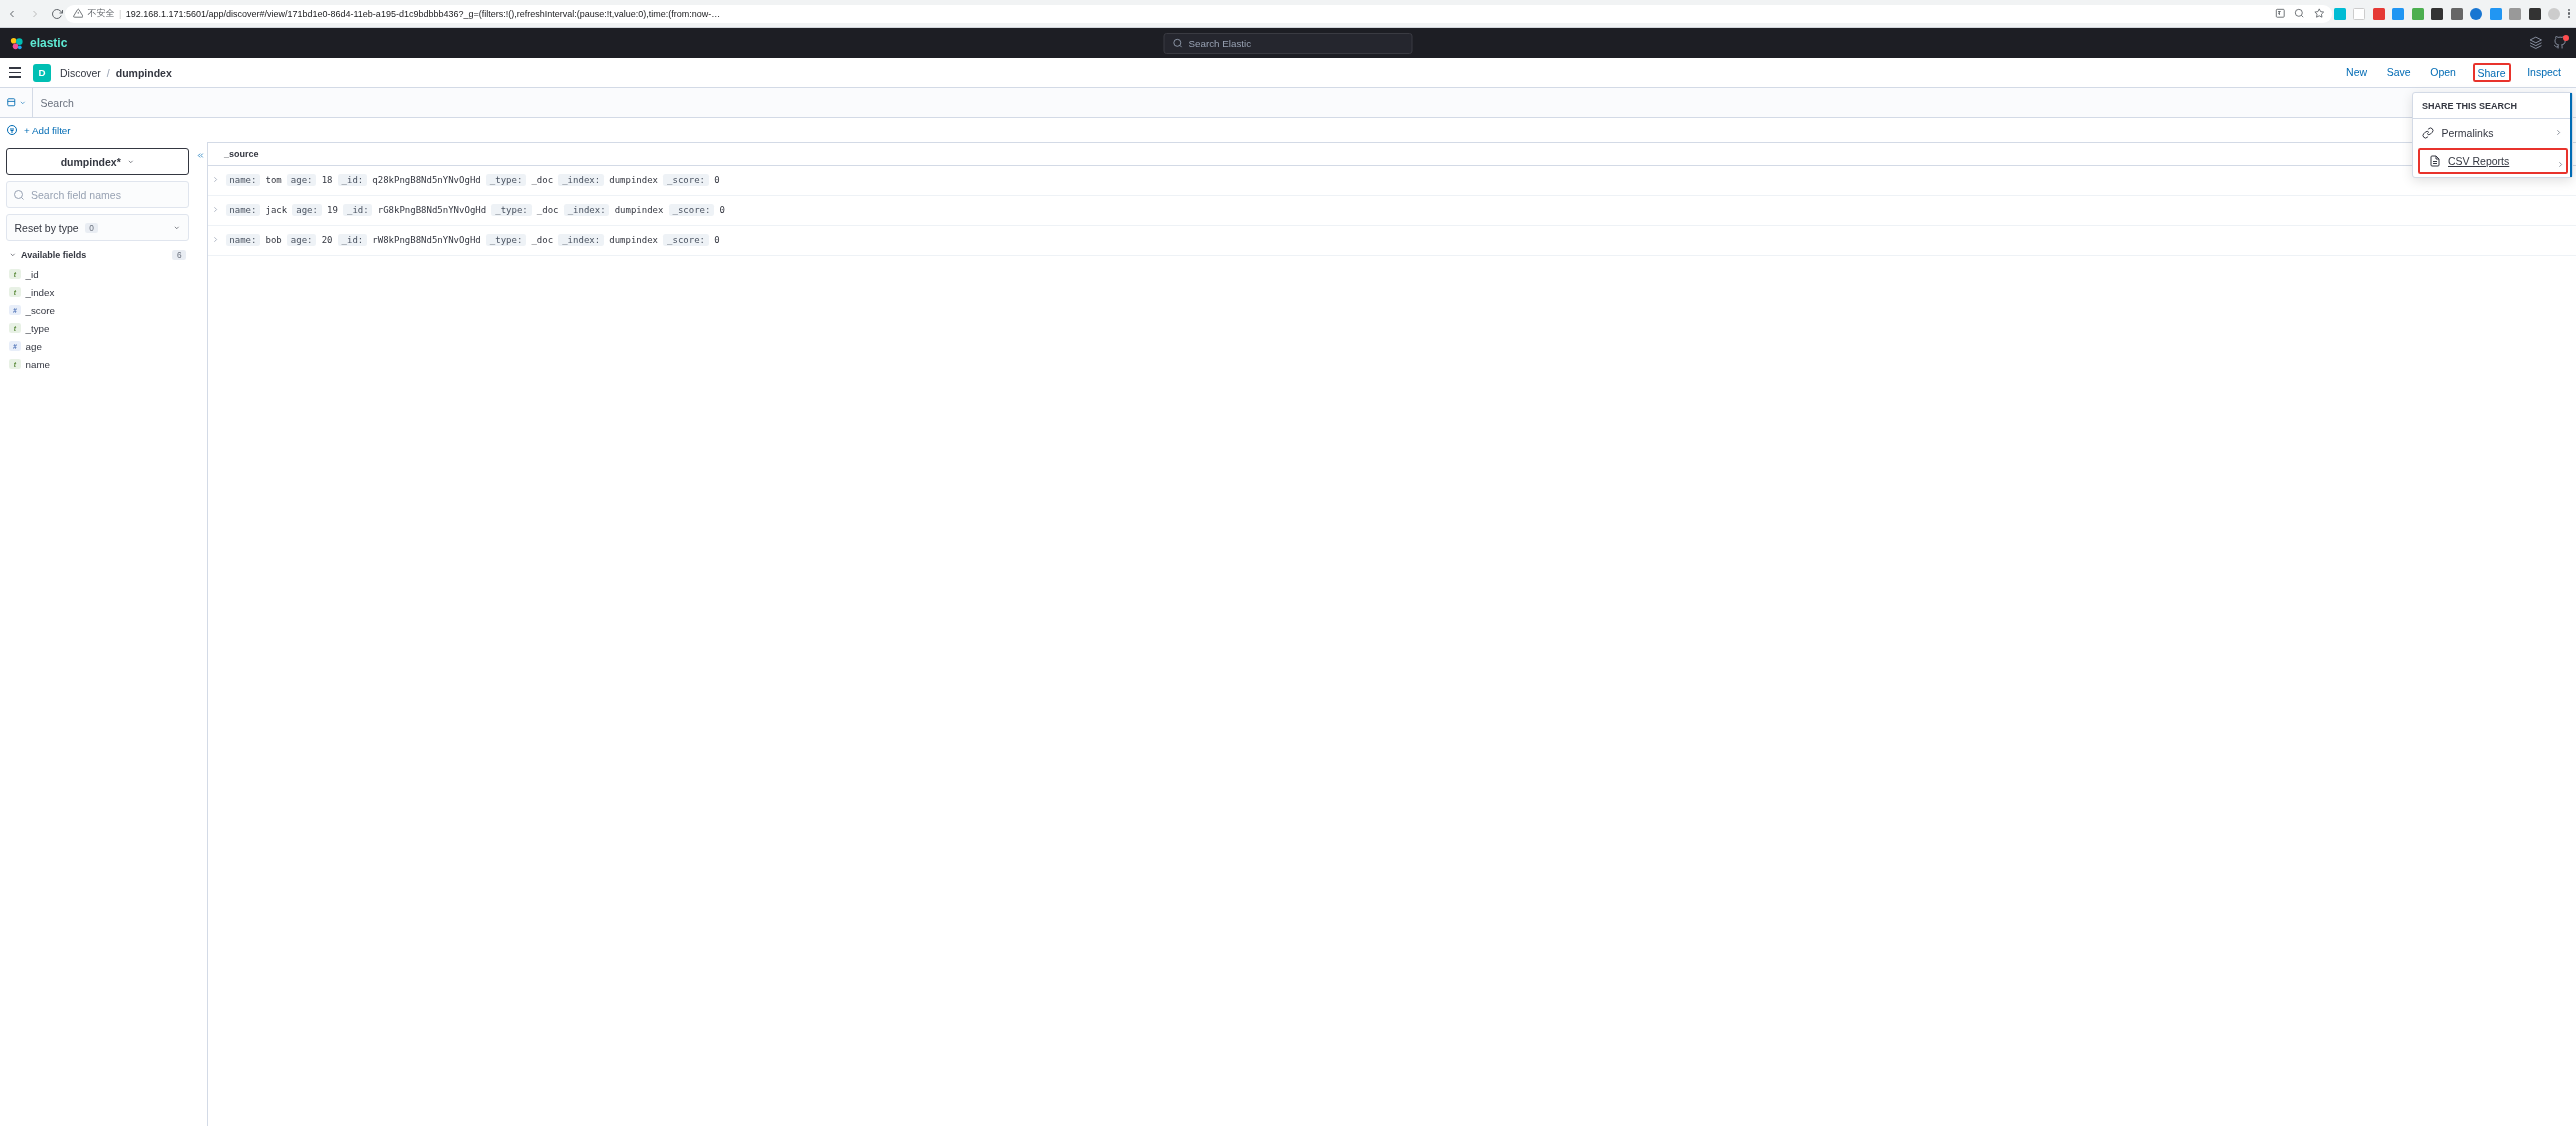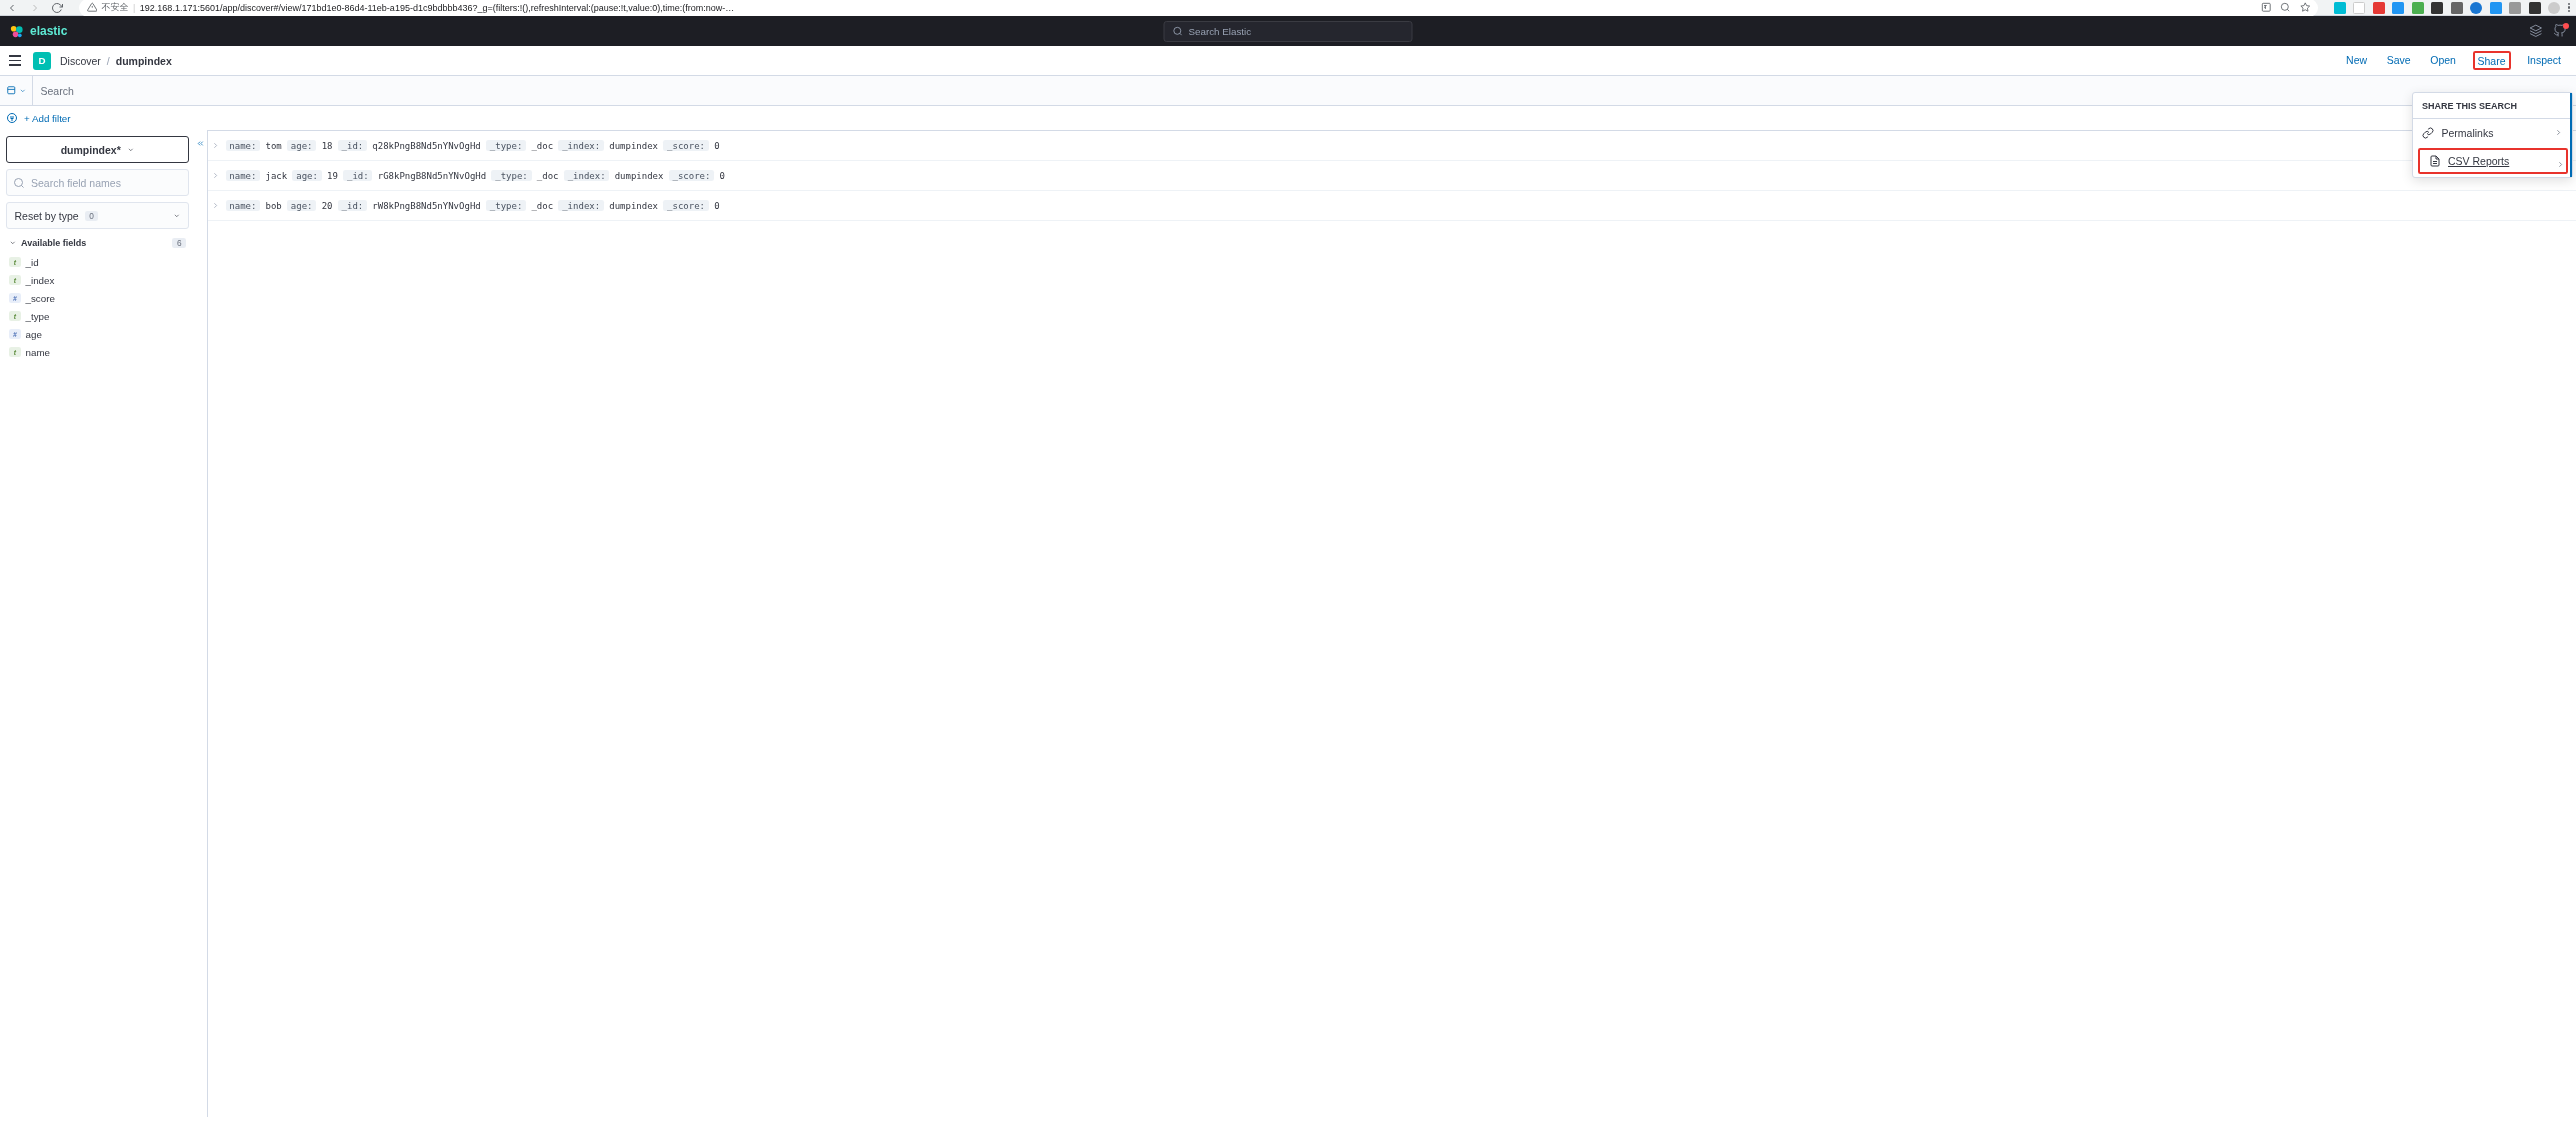--- a/index.html
+++ b/index.html
@@ -1,19 +1,19 @@
 <!DOCTYPE html>
 <html style="font-size:12px"><head>
   <meta charset="utf-8">
   <style>
     * { margin: 0; padding: 0; box-sizing: border-box; }
     body { font-family: -apple-system, BlinkMacSystemFont, "Segoe UI", Helvetica, Arial, sans-serif; font-size: 10.5px; color: #343741; background: #fff; }
 
     
-    .browser-chrome { height: 16px; background: #f1f3f4; display: flex; align-items: center; padding: 0 6px; gap: 16px; border-bottom: 0.8px solid #d1d5db; }
+    .browser-chrome { height: 28px; background: #f1f3f4; display: flex; align-items: center; padding: 0 6px; gap: 2px; border-bottom: 0.8px solid #d1d5db; }
     .nav-arrows { display: flex; gap: 10.5px; align-items: center; color: #5f6368; }
     .nav-arrow { width: 12px; height: 12px; cursor: pointer; }
     .url-bar { flex: 1; background: #fff; border-radius: 10.5px; height: 18px; display: flex; align-items: center; padding: 0 7.5px; gap: 4.5px; font-size: 9px; color: #5f6368; overflow: hidden; }
     .browser-ext { display: flex; gap: 7.5px; align-items: center; }
     .ext-icon { width: 12px; height: 12px; background: #666; border-radius: 1.5px; }
     .ext-icon.c1 { background: #00bcd4; } .ext-icon.c2 { background: #fff; border: 0.8px solid #ccc; } .ext-icon.c3 { background: #e53935; }
     .ext-icon.c4 { background: #2196f3; } .ext-icon.c5 { background: #4caf50; } .ext-icon.c6 { background: #333; }
     .ext-icon.c7 { background: #666; } .ext-icon.c8 { background: #1976d2; border-radius: 50%; } .ext-icon.c9 { background: #2196f3; }
     .ext-icon.c10 { background: #999; } .ext-icon.c11 { background: #333; } .ext-icon.c12 { background: #ccc; border-radius: 50%; }
     .vert-dots { display: flex; flex-direction: column; gap: 1.5px; }
@@ -302,20 +302,23 @@
 
   <div class="collapse-handle">
     <svg width="9" height="9" viewBox="0 0 24 24" fill="none" stroke="currentColor" stroke-width="2">
         <polyline points="11 17 6 12 11 7"></polyline>
         <polyline points="18 17 13 12 18 7"></polyline>
       </svg>
   </div>
 
   <div class="content-area">
 
+    <div class="col-header-row">
+      <span class="col-header">_source</span>
+    </div>
 
     <div id="docs-list">
         <div class="doc-row">
     <span class="expand-btn">
       <svg width="9" height="9" viewBox="0 0 24 24" fill="none" stroke="currentColor" stroke-width="2">
               <polyline points="9 18 15 12 9 6"></polyline>
             </svg>
     </span>
     <div class="doc-source">
       <span class="kv-key">name:</span>

